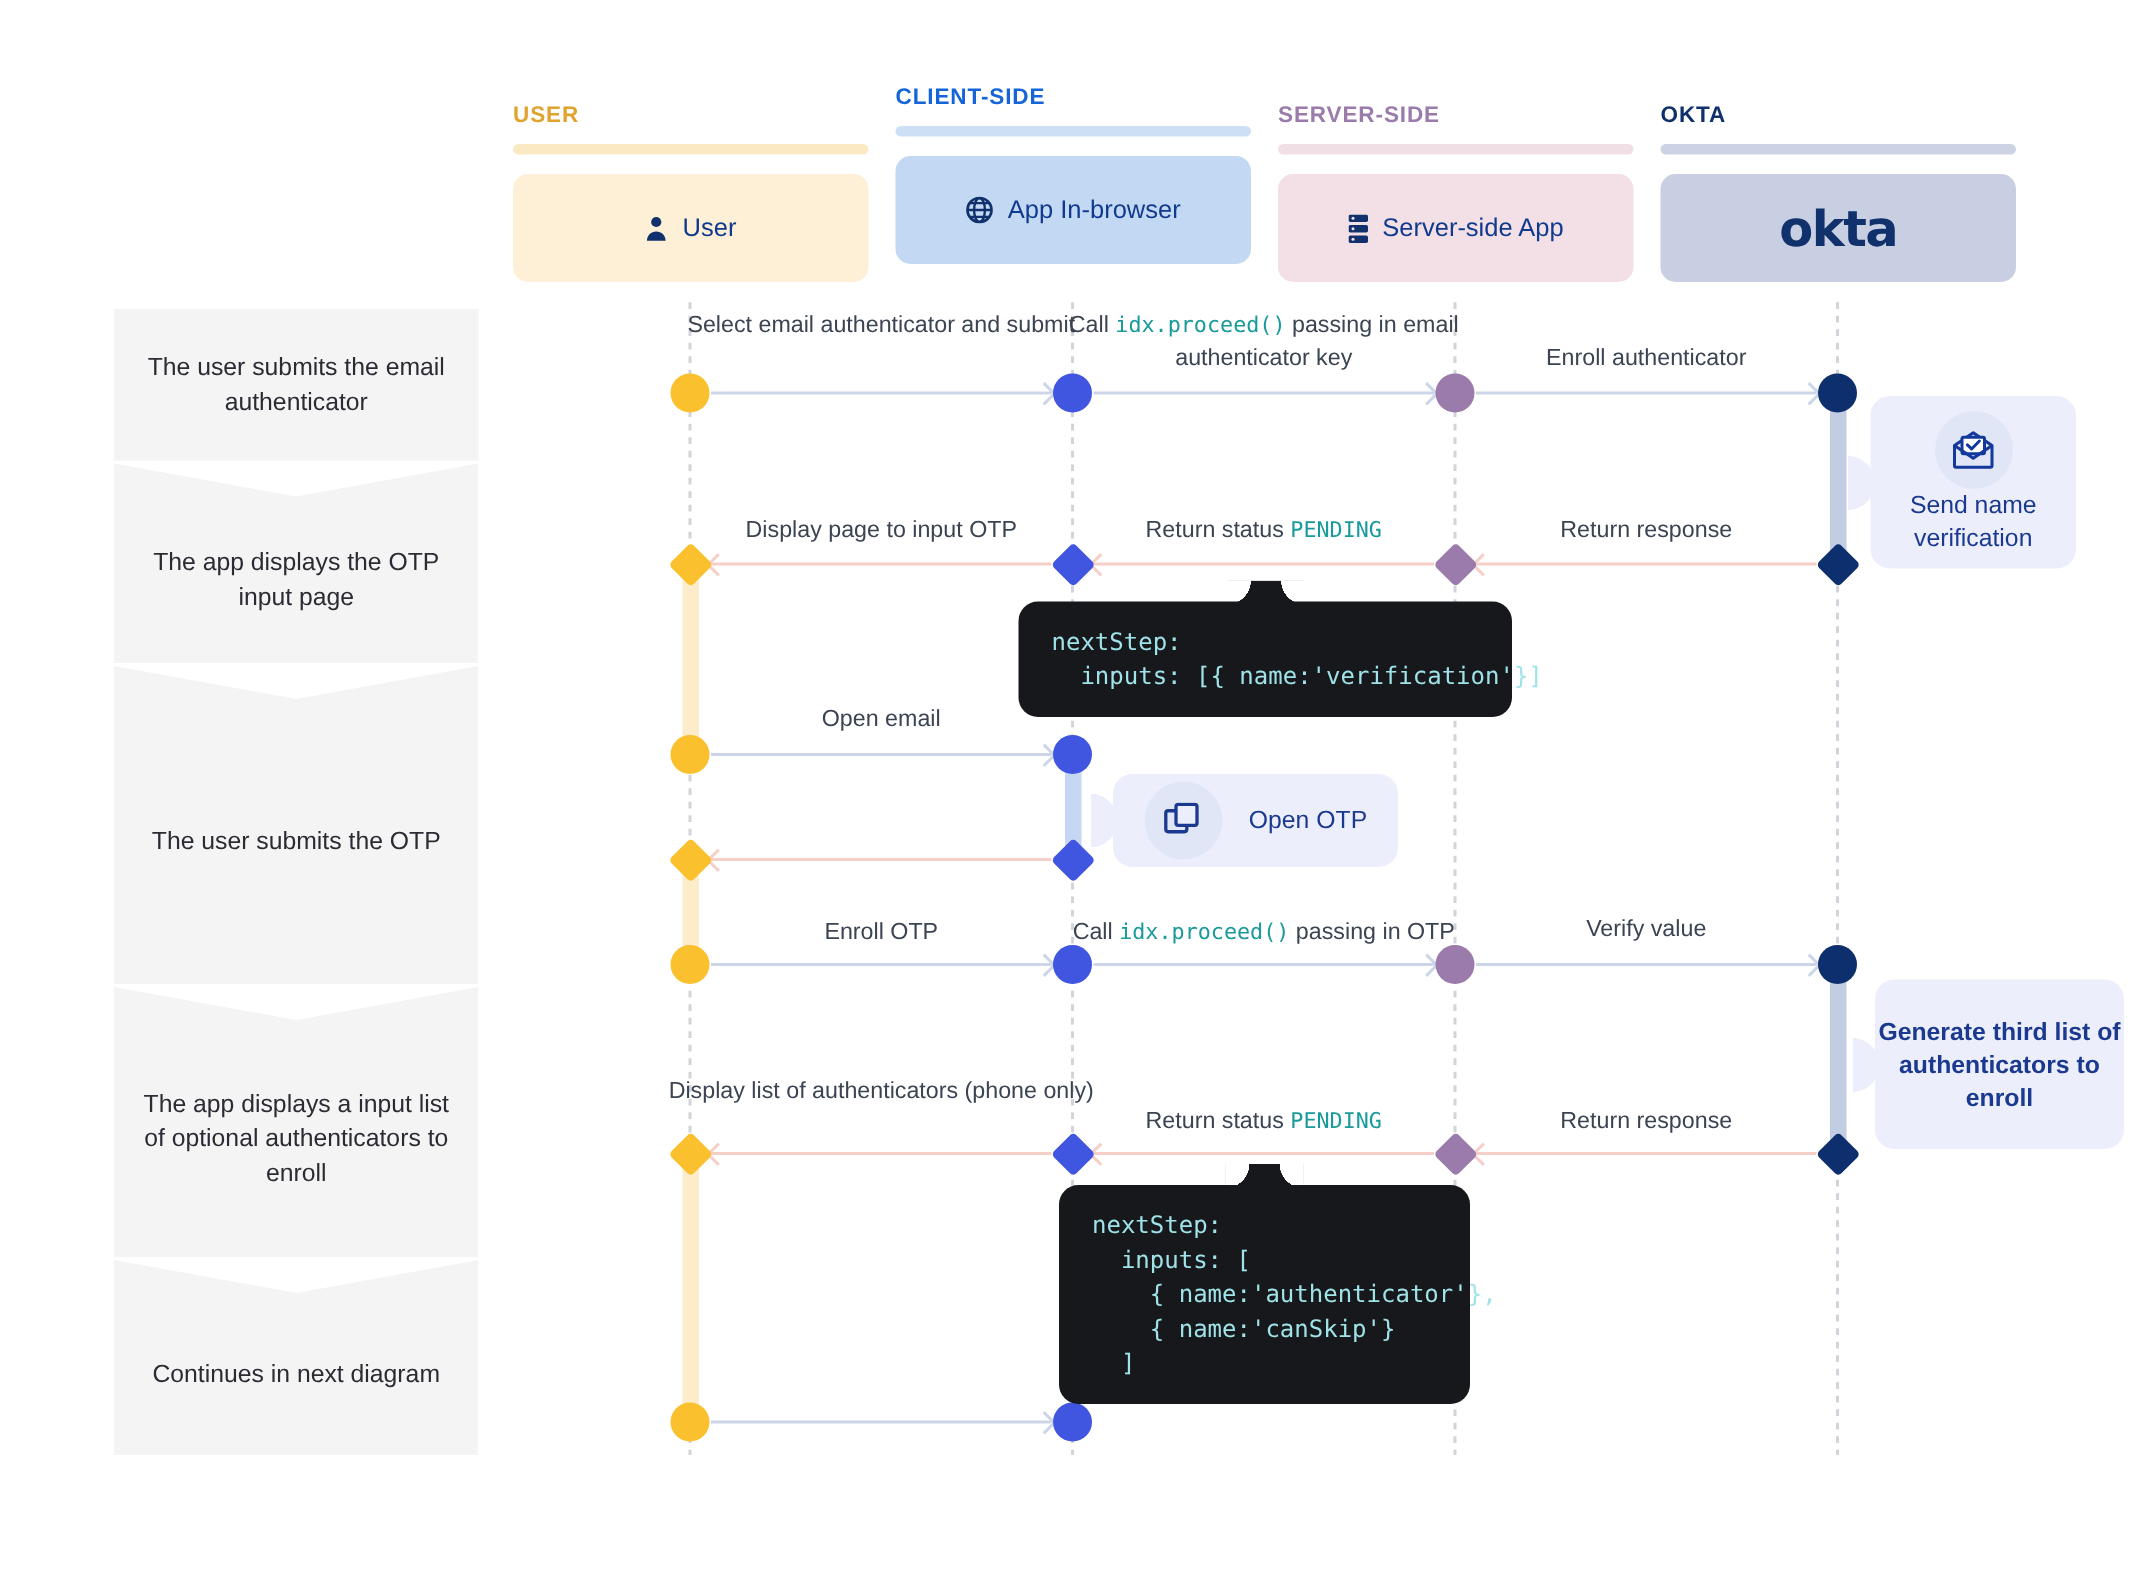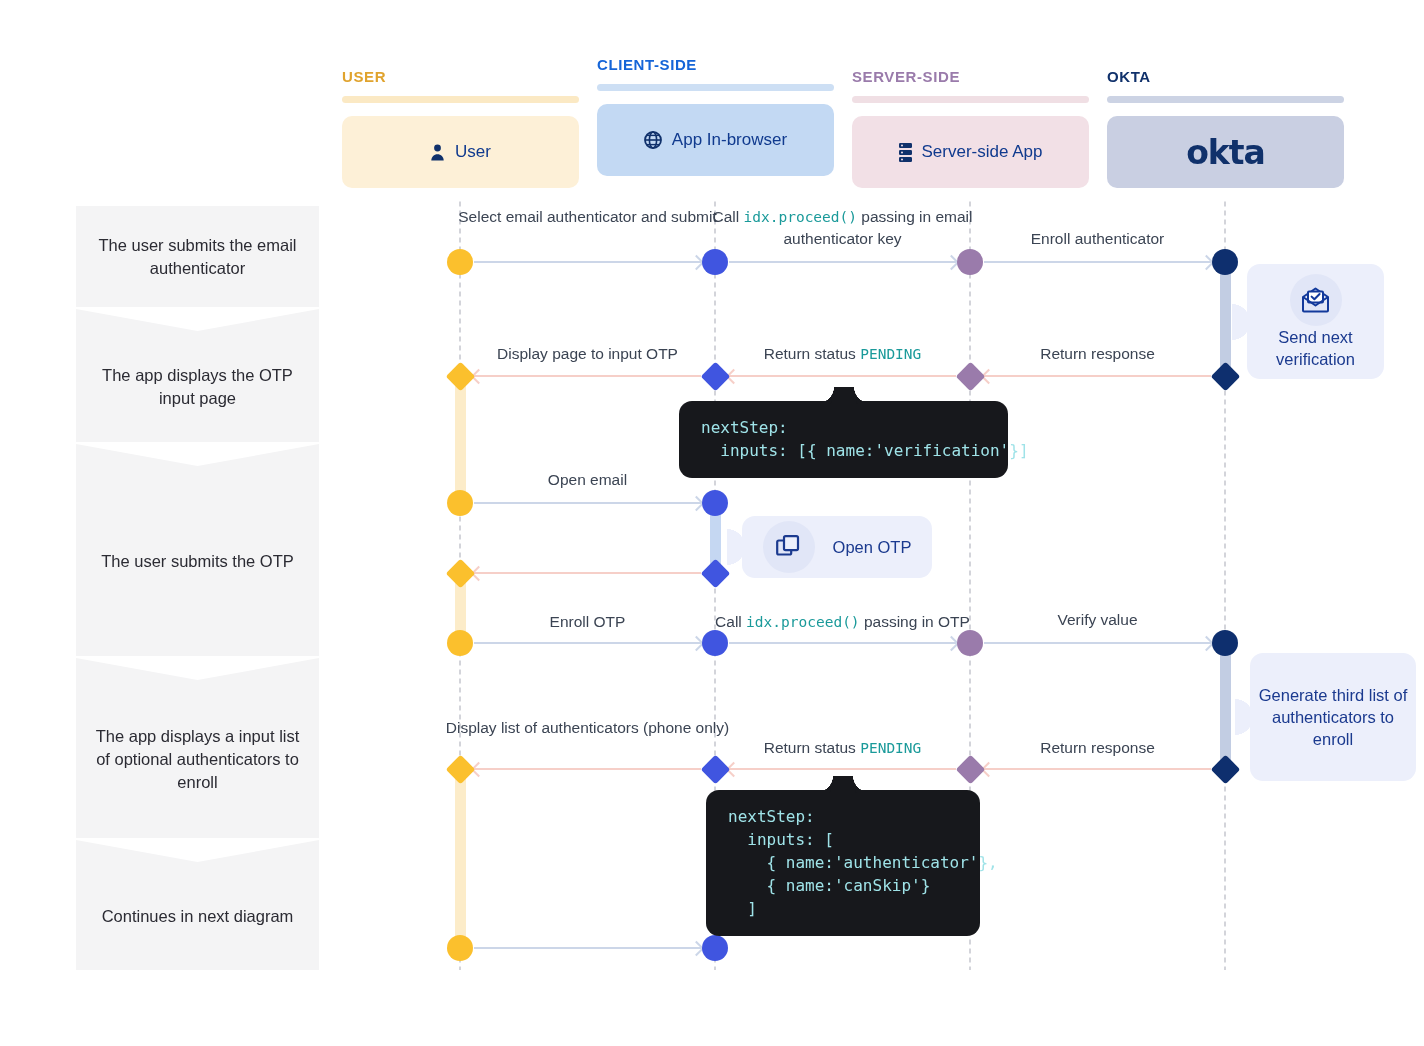--- a/index.html
+++ b/index.html
@@ -336,31 +336,31 @@
       <div class="bubble" style="left: 1247px; top: 264px; width: 137px; height: 115px;">
         <div class="bubble-tail"></div>
         <div class="icon-circle">
           <svg width="29" height="26" viewBox="0 0 29 26">
             <path d="M2 10 L14.5 1.5 L27 10 L27 23.5 Q27 24.5 26 24.5 L3 24.5 Q2 24.5 2 23.5 Z" fill="none" stroke="#12399b" stroke-width="2" stroke-linejoin="round"></path>
             <rect x="7" y="4.5" width="15" height="11" rx="1" fill="#fff" stroke="#12399b" stroke-width="2"></rect>
             <path d="M10.6 9.6 L13.4 12.3 L18.6 7" fill="none" stroke="#12399b" stroke-width="2" stroke-linecap="round" stroke-linejoin="round"></path>
             <path d="M2 10 L14.5 18.5 L27 10" fill="none" stroke="#12399b" stroke-width="2" stroke-linejoin="round"></path>
           </svg>
         </div>
-        <div class="bubble-text">Send next verification</div>
+        <div class="bubble-text">Send name verification</div>
       </div>
       <div class="bubble row" style="left: 742px; top: 516px; width: 190px; height: 62px;">
         <div class="bubble-tail"></div>
         <div class="icon-circle">
           <svg width="25" height="25" viewBox="0 0 25 25">
             <rect x="1.2" y="5.5" width="14" height="14" rx="1.6" fill="none" stroke="#1b3a8f" stroke-width="2.2"></rect>
             <rect x="8" y="1.2" width="14" height="14" rx="1.6" fill="#eceffb" stroke="#1b3a8f" stroke-width="2.2"></rect>
           </svg>
         </div>
         <div class="bubble-text">Open OTP</div>
       </div>
-      <div class="bubble" style="left: 1250px; top: 653px; width: 166px; height: 128px;">
+      <div class="bubble" style="left: 1250px; top: 653px; width: 166px; height: 113px; font-weight: bold;">
         <div class="bubble-tail"></div>
         <div class="bubble-text">Generate third list of authenticators to enroll</div>
       </div>
     </div>
 
 </div>
 
 </body></html>

